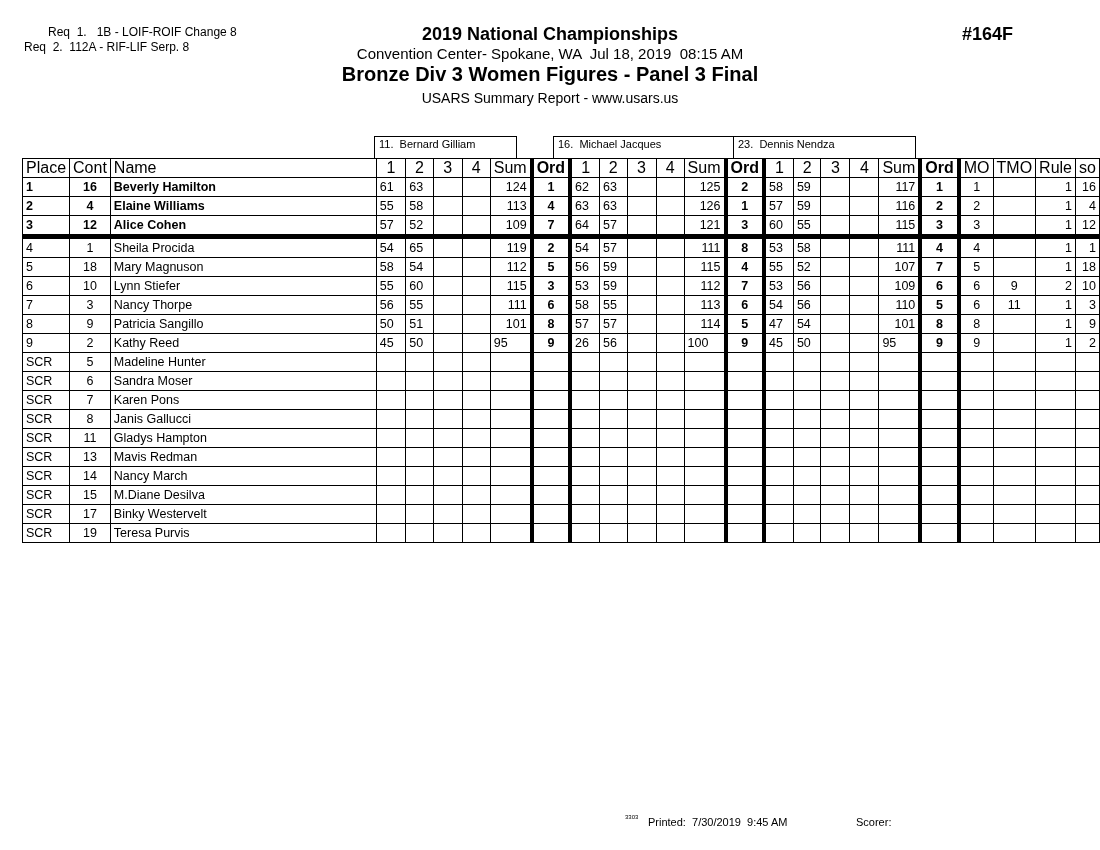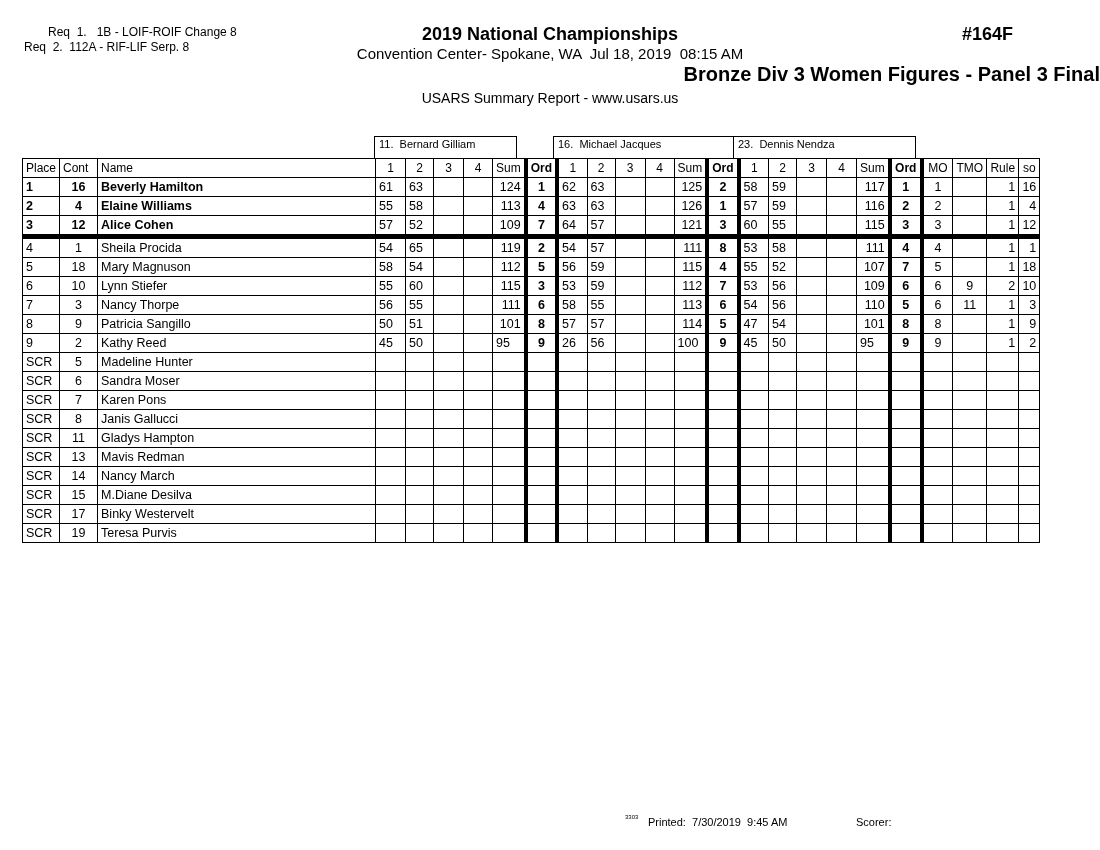--- a/index.html
+++ b/index.html
@@ -3,33 +3,33 @@
 <meta charset="utf-8">
 <style>
   html, body { margin:0; padding:0; background:#ffffff; }
   body { width:1100px; height:850px; position:relative; overflow:hidden;
          font-family:"Liberation Sans", sans-serif; color:#000; }
   .abs { position:absolute; }
   .req { left:24px; font-size:12px; line-height:14px; white-space:pre; }
   .center { left:0; width:1100px; text-align:center; white-space:pre; }
   .t1 { top:24px; font-size:18px; font-weight:bold; }
   .t2 { top:45px; font-size:15px; }
-  .t3 { top:63px; font-size:20px; font-weight:bold;text-align:right; }
+  .t3 { top:63px; font-size:20px; font-weight:bold; }
   .t4 { top:90px; font-size:14px; }
   .evnum { top:24px; left:962px; font-size:18px; font-weight:bold; }
 
   
   .judgebox { top:136px; height:22px; border:1px solid #000; border-bottom:none;
               box-sizing:border-box; font-size:11px; padding:1px 0 0 4px; white-space:pre; }
 
   table.grid { position:absolute; left:22px; top:158px; border-collapse:collapse;
                table-layout:fixed; font-size:12.5px; }
   table.grid td { border:1px solid #000; height:19px; padding:0 3px; white-space:nowrap;
                   overflow:hidden; box-sizing:border-box; line-height:18px; }
-  table.grid tr.hdr td { font-size:12px; }
+  table.grid tr.hdr td { font-size:16px; }
   td.c { text-align:center; }
   td.r { text-align:right; }
   td.l { text-align:left; }
   td.ord { text-align:center; font-weight:bold; border-left:4px solid #000 !important;
            border-right:4px solid #000 !important; }
   tr.top3 td { font-weight:bold; }
   tr.top3 td.plain { font-weight:normal; }
   tr.sep td { border-bottom:5px solid #000; }
   .footer { top:782px; font-size:11px; white-space:pre;margin-top:34px; }
 </style>

